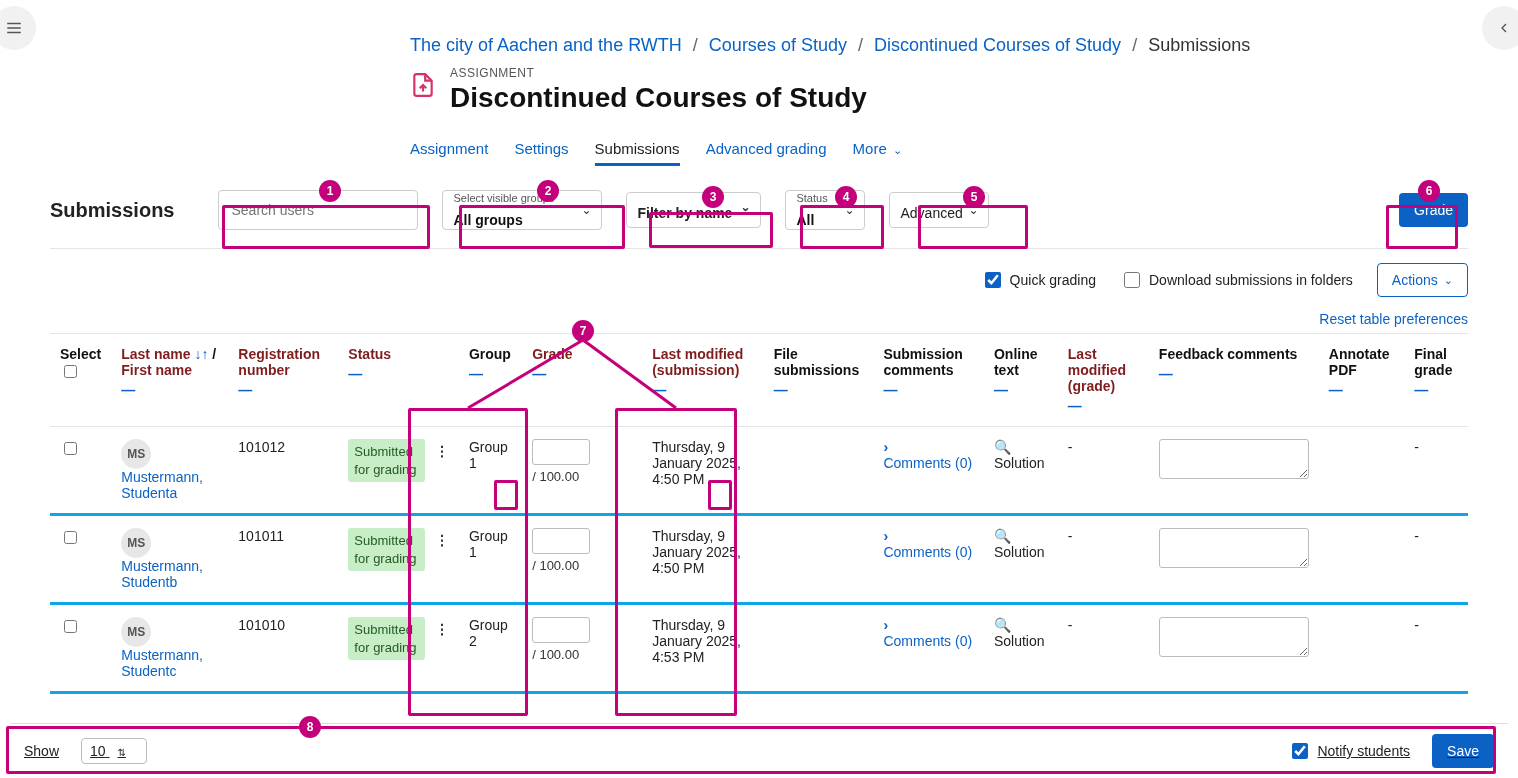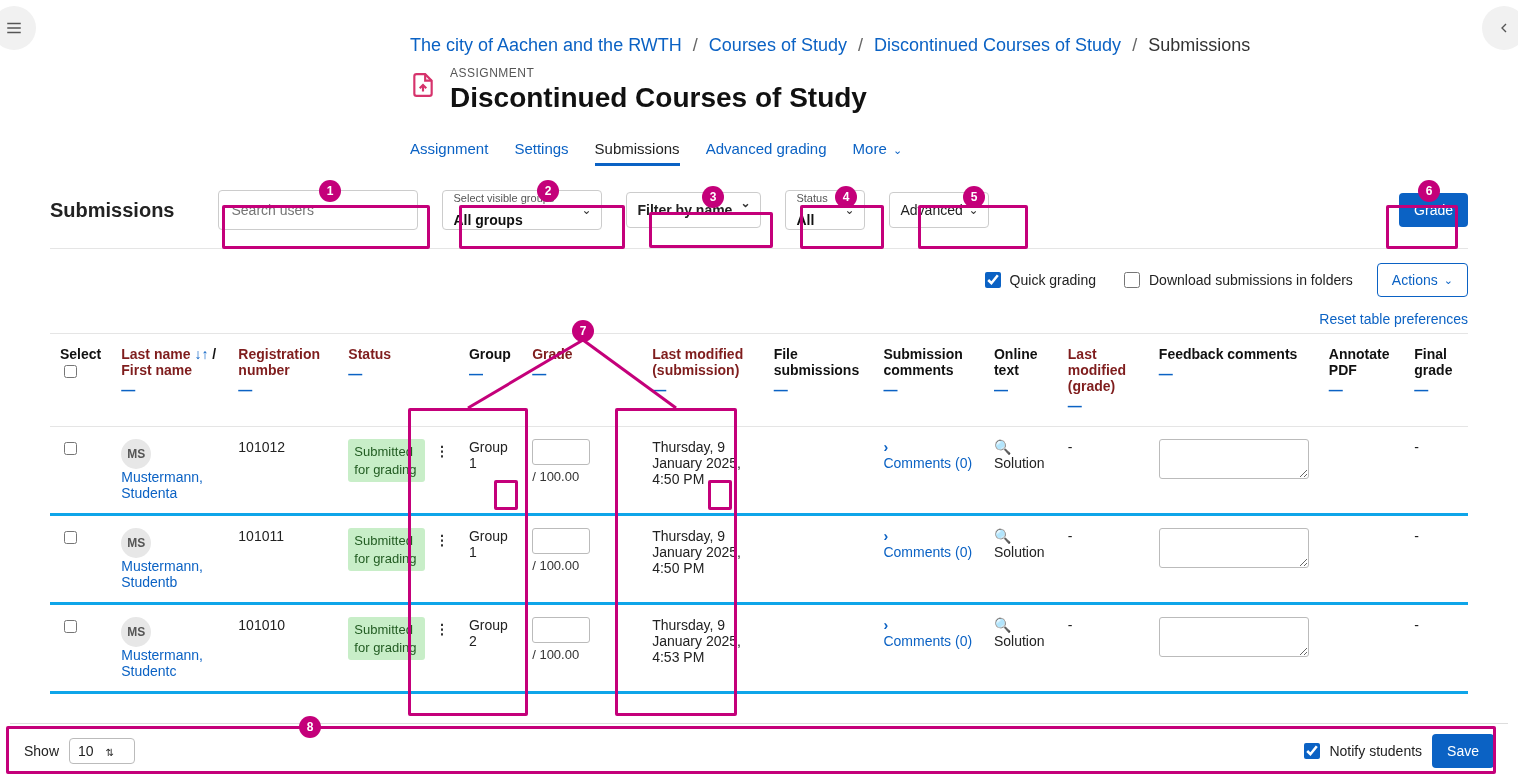--- a/index.html
+++ b/index.html
@@ -48,21 +48,21 @@
 
   
   .filter-bar {
     display: flex; align-items: center; gap: 24px;
     padding: 14px 0 18px 0;
     border-bottom: 1px solid #e5e5e5;
     position: relative;
   }
   .filter-title { font-size: 20px; font-weight: 700; margin-right: 20px; }
   .filter-box {
-    display: flex; align-items: center;
+    display: flex; align-items: flex-end;
     border: 1px solid #ccc; border-radius: 4px;
     padding: 6px 10px; height: 40px; position: relative;
     background: #fff;
     gap: 8px;
   }
   .filter-box.dropdownish { flex-direction: column; align-items: flex-start; justify-content: center; padding: 4px 30px 4px 10px; }
   .filter-label { font-size: 11px; color: #555; }
   .filter-value { font-size: 14px; font-weight: 600; color: #111; }
   .caret {
     position: absolute; right: 10px; top: 50%; transform: translateY(-50%);
@@ -129,22 +129,23 @@
     width: 150px; height: 40px; resize: both;
     border: 1px solid #bbb; border-radius: 3px;
     font-family: inherit;
   }
 
   
   .bottom-bar {
     position: absolute; left: 10px; right: 10px; bottom: 6px;
     border-top: 1px solid #ddd;
     background: #fff;
-    display: flex; align-items: center; gap: 10px;
+    display: flex; align-items: center; gap: 22px;
     padding: 10px 14px;
+    text-decoration: underline;
   }
   .bottom-bar .show-select {
     border: 1px solid #bbb; border-radius: 4px; padding: 4px 20px 4px 8px; position: relative;
   }
 
   
   .anno-circle {
     position: absolute; width: 22px; height: 22px; border-radius: 50%;
     background: #c4007a; color: #fff; font-size: 12px; font-weight: 700;
     display: flex; align-items: center; justify-content: center;

